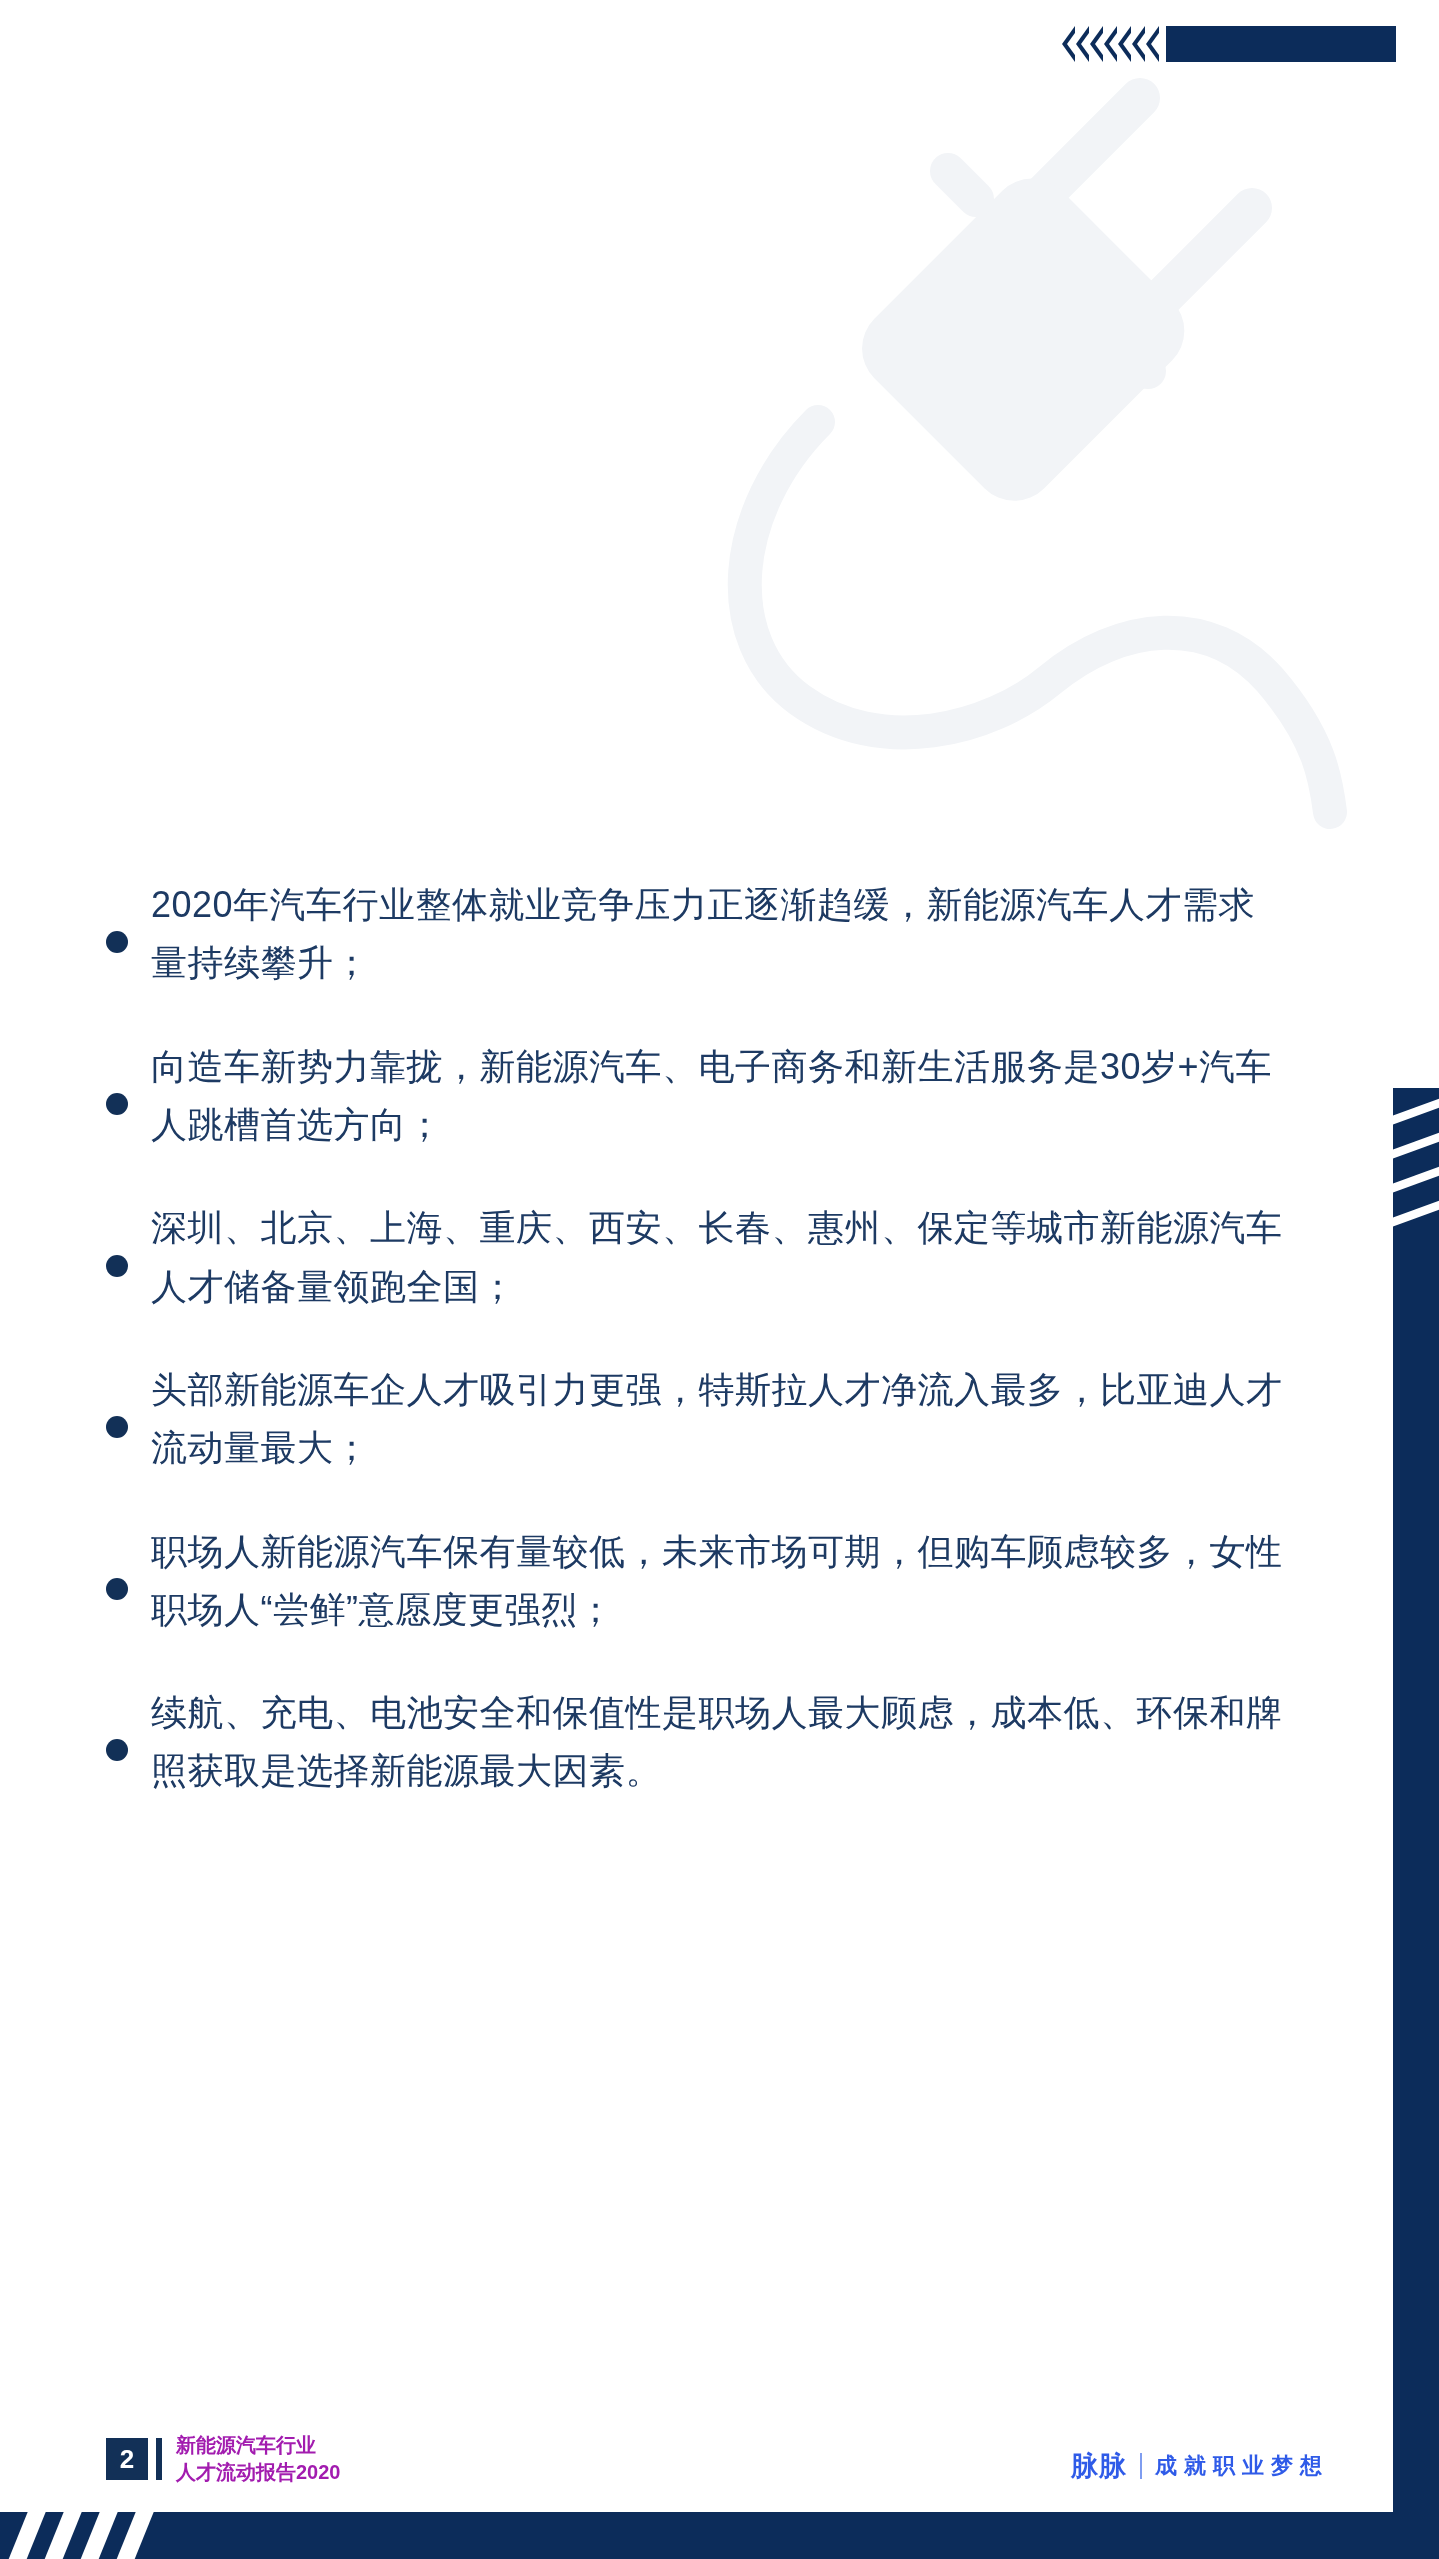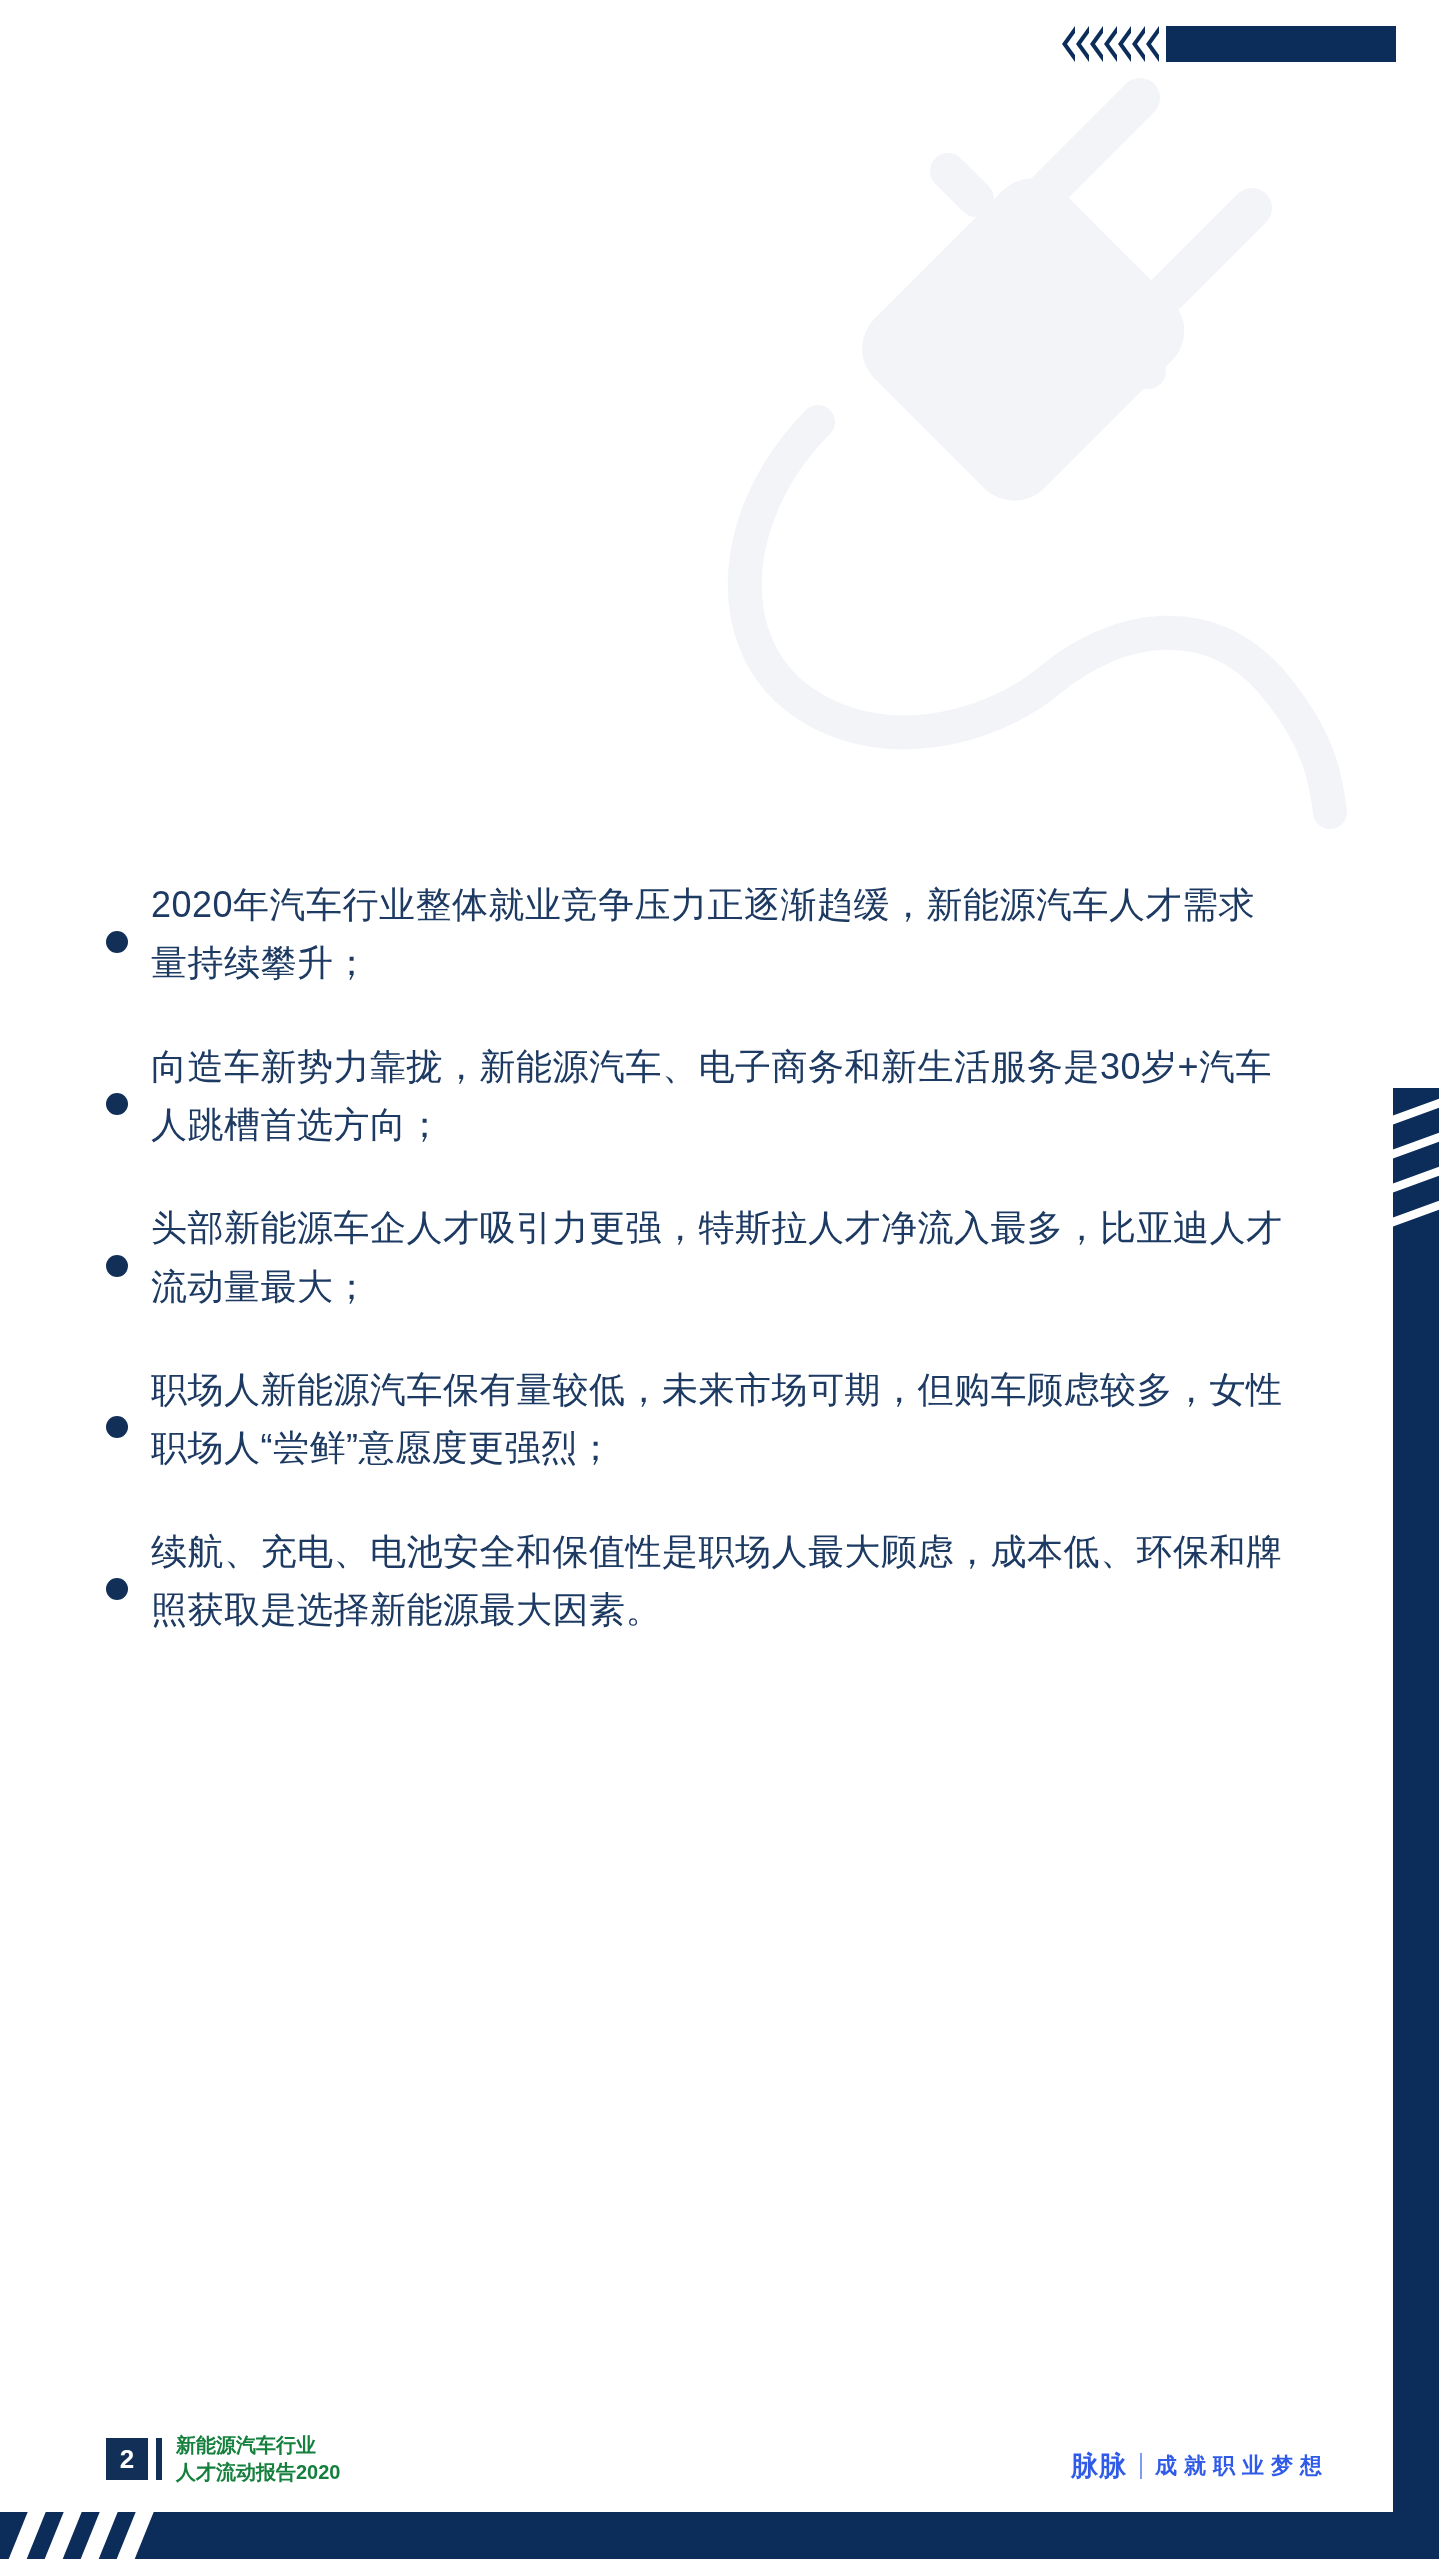--- a/index.html
+++ b/index.html
@@ -159,21 +159,21 @@
     justify-content: center;
   }
   .vrule {
     width: 6px;
     height: 42px;
     background: #123057;
     margin-left: 8px;
     margin-right: 14px;
   }
   .foot-title {
-    color: #15803d;
+    color: #a21caf;
     font-size: 20px;
     font-weight: bold;
     line-height: 1.35;
   }
   .foot-right {
     position: absolute;
     right: 110px;
     top: 16px;
     display: flex;
     align-items: center;
@@ -272,20 +272,24 @@
     <div class="bullet">
       <div class="dot"></div>
       <div class="btext">2020年汽车行业整体就业竞争压力正逐渐趋缓，新能源汽车人才需求量持续攀升；</div>
     </div>
 
     <div class="bullet">
       <div class="dot"></div>
       <div class="btext">向造车新势力靠拢，新能源汽车、电子商务和新生活服务是30岁+汽车人跳槽首选方向；</div>
     </div>
 
+    <div class="bullet">
+      <div class="dot"></div>
+      <div class="btext">深圳、北京、上海、重庆、西安、长春、惠州、保定等城市新能源汽车人才储备量领跑全国；</div>
+    </div>
 
     <div class="bullet">
       <div class="dot"></div>
       <div class="btext">头部新能源车企人才吸引力更强，特斯拉人才净流入最多，比亚迪人才流动量最大；</div>
     </div>
 
     <div class="bullet">
       <div class="dot"></div>
       <div class="btext">职场人新能源汽车保有量较低，未来市场可期，但购车顾虑较多，女性职场人“尝鲜”意愿度更强烈；</div>
     </div>

